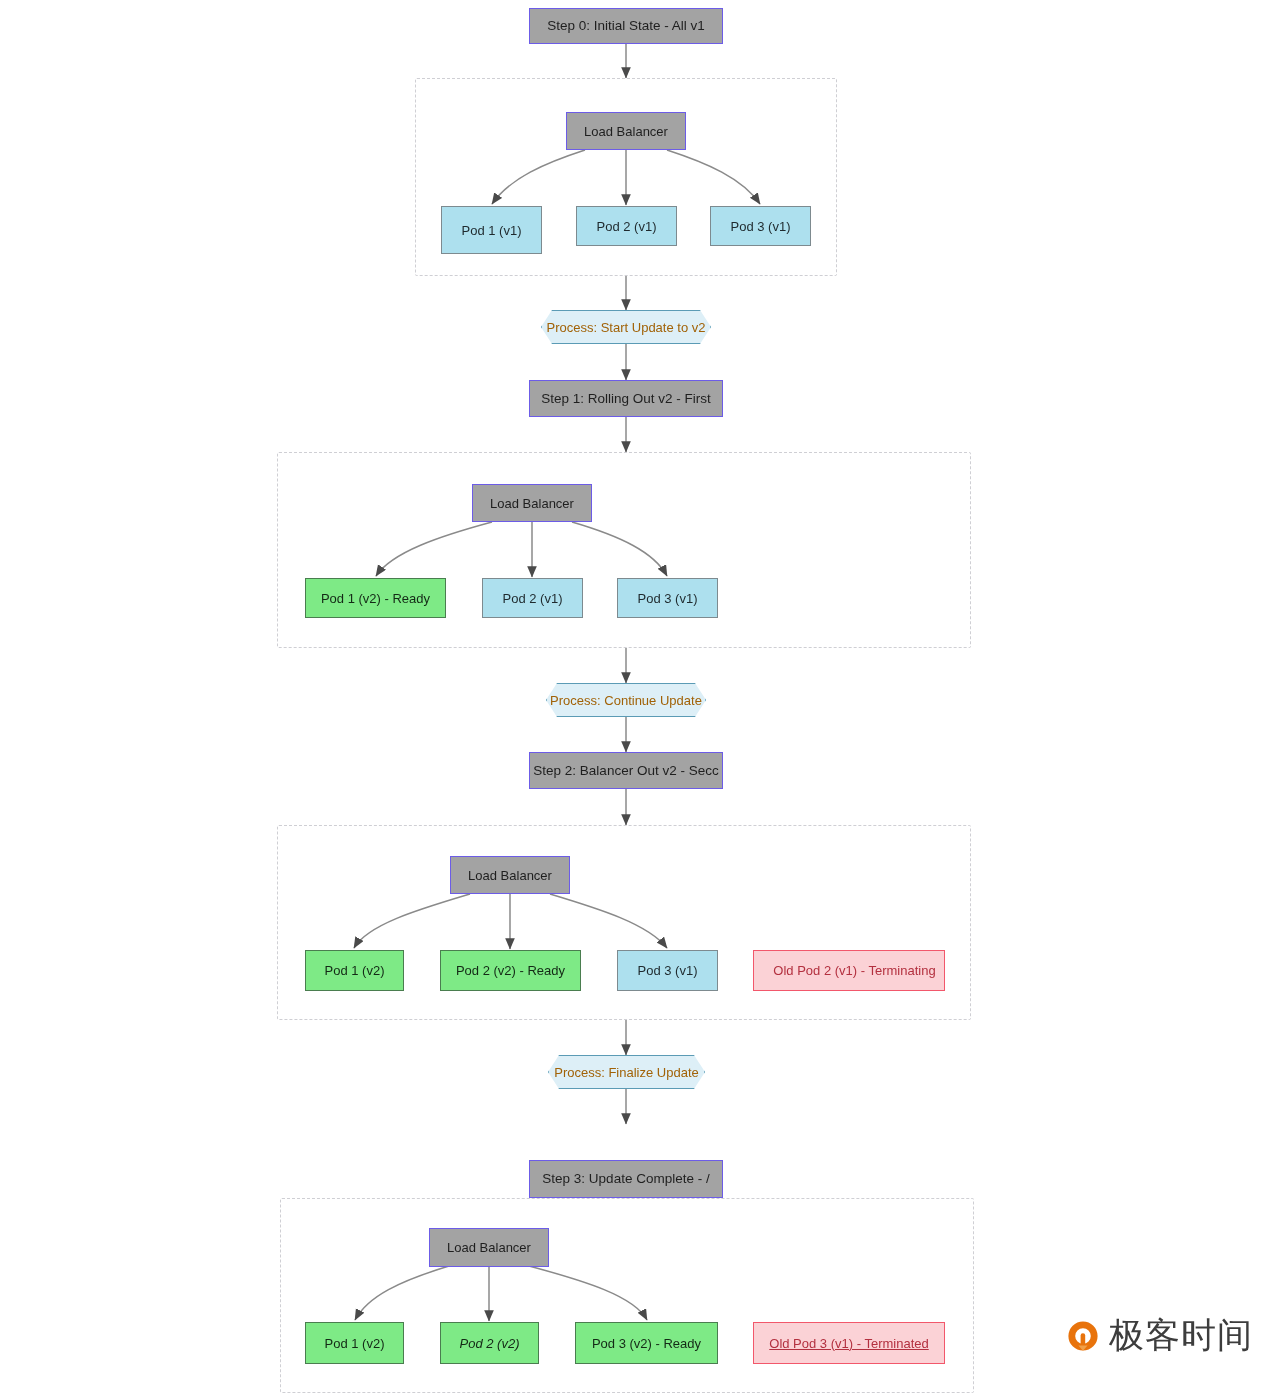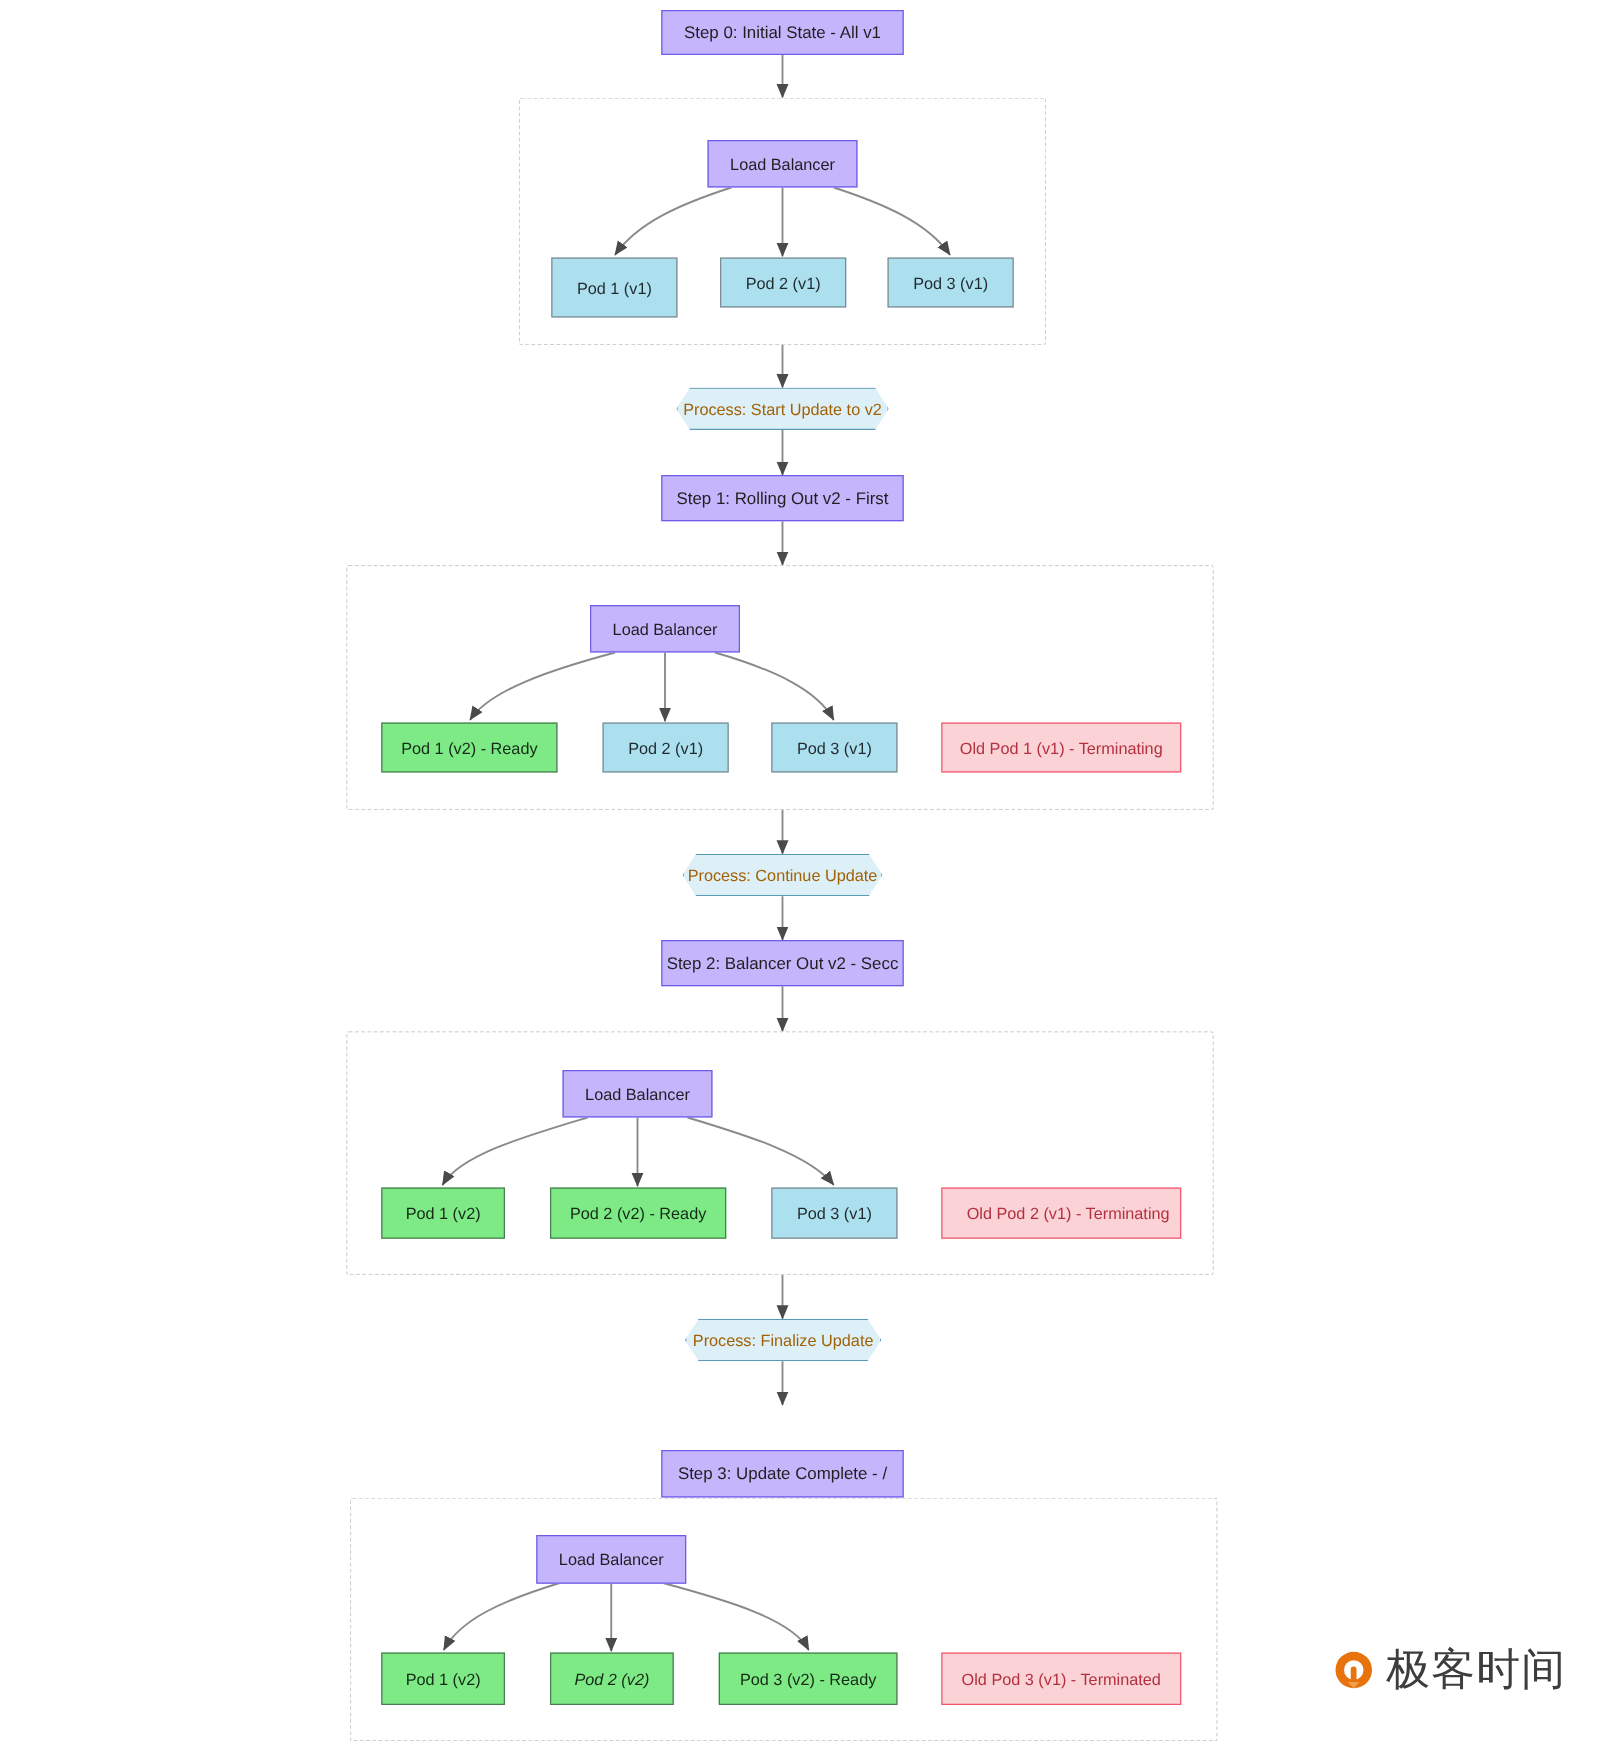--- a/index.html
+++ b/index.html
@@ -36,21 +36,21 @@
     align-items: center;
     justify-content: center;
     white-space: nowrap;
     overflow: hidden;
     font-size: 13px;
     line-height: 1;
   }
 
   
   .n-step, .n-lb {
-    background: #c4b5fd;
+    background: #a3a3a3;
     border: 1.4px solid #6c5ce7;
     color: #1f1f1f;
   }
   .n-step { font-size: 13.5px; }
 
   
   .n-podv1 {
     background: #ade0ee;
     border: 1.2px solid #7d8a8f;
     color: #1f2a2e;
@@ -203,23 +203,20 @@
 
   <div class="node n-podv2" style="left:305px; top:578px; width:141px; height:40px;">
     <span>Pod 1 (v2) - Ready</span>
   </div>
   <div class="node n-podv1" style="left:482px; top:578px; width:101px; height:40px;">
     <span>Pod 2 (v1)</span>
   </div>
   <div class="node n-podv1" style="left:617px; top:578px; width:101px; height:40px;">
     <span>Pod 3 (v1)</span>
   </div>
-  <div class="node n-podold" style="left:753px; top:578px; width:192px; height:40px;">
-    <span>Old Pod 1 (v1) - Terminating</span>
-  </div>
 
   <div class="node n-proc" style="left:546px; top:683px; width:160px; height:34px;">
     <span class="hexfill"></span>
     <span class="hexlabel">Process: Continue Update</span>
   </div>
 
   <div class="node n-step" style="left:529px; top:752px; width:194px; height:37px;">
     <span>Step 2: Balancer Out v2 - Secc</span>
   </div>
 
@@ -259,21 +256,21 @@
 
   <div class="node n-podv2" style="left:305px; top:1322px; width:99px; height:42px;">
     <span>Pod 1 (v2)</span>
   </div>
   <div class="node n-podv2" style="left:440px; top:1322px; width:99px; height:42px;font-style:italic;">
     <span>Pod 2 (v2)</span>
   </div>
   <div class="node n-podv2" style="left:575px; top:1322px; width:143px; height:42px;">
     <span>Pod 3 (v2) - Ready</span>
   </div>
-  <div class="node n-podold" style="left:753px; top:1322px; width:192px; height:42px;">
+  <div class="node n-podold" style="left:753px; top:1322px; width:192px; height:42px;text-decoration:underline;">
     <span>Old Pod 3 (v1) - Terminated</span>
   </div>
 
   <div id="watermark" style="left:1066px; top:1312px;">
     <span class="wm-mark">
       <svg width="34" height="34" viewBox="0 0 34 34">
         <path d="M17 2.4 A14.6 14.6 0 1 0 17 31.6 A14.6 14.6 0 1 0 17 2.4 Z
                  M17 9.2 A7.8 7.8 0 1 1 17 24.8 A7.8 7.8 0 1 1 17 9.2 Z" fill="#e8730c" fill-rule="evenodd"></path>
         <rect x="14.6" y="14.2" width="4.6" height="15" rx="2.2" fill="#e8730c"></rect>
         <path d="M12.4 26.6 L17 31.8 L21.6 26.6 Z" fill="#f0a04a"></path>

